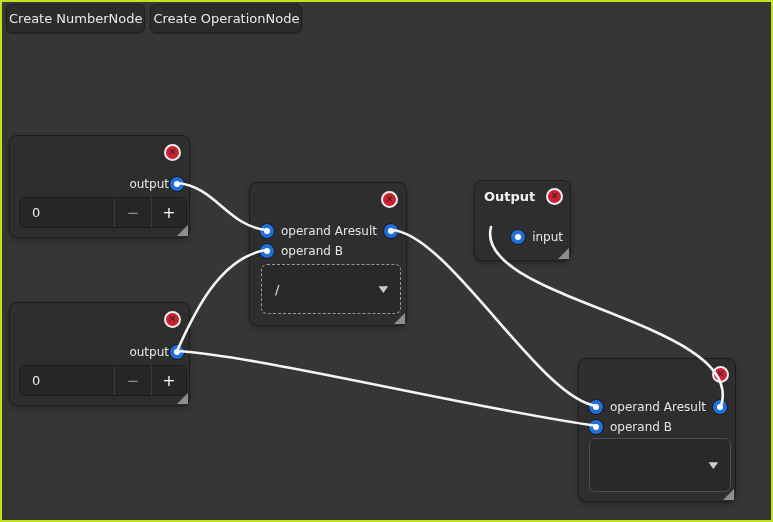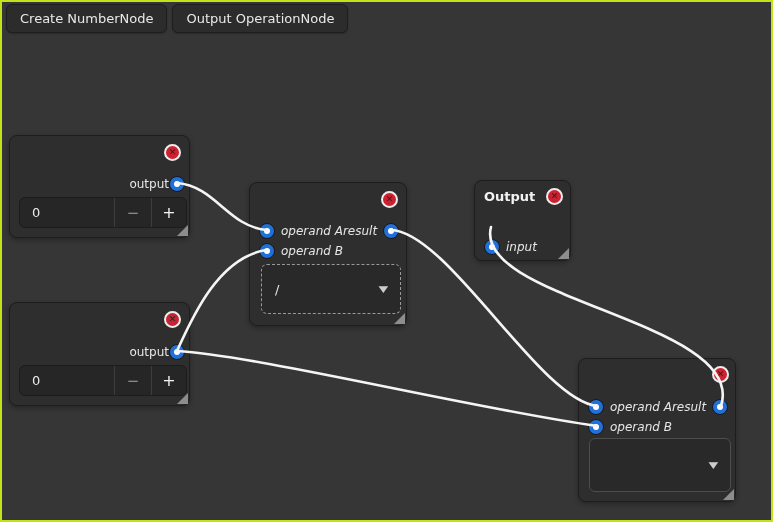--- a/index.html
+++ b/index.html
@@ -8,21 +8,21 @@
 
   .page {
     position:relative; width:773px; height:522px;
     background:#363636; border:2px solid #c1e319; overflow:hidden;
     color:#e8e8e8; font-size:13px;
   }
 
   
   .toolbar { position:absolute; left:4px; top:2px; display:flex; gap:5px; }
   .tb-btn {
-    height:29px; display:flex; align-items:center; padding:0 13px;
+    height:29px; display:flex; align-items:center; padding:0 2px;
     background:#2c2c2c; border:1px solid #1e1e1e; border-radius:6px;
     color:#e9e9e9; font-size:13px; white-space:nowrap;
     box-shadow:0 1px 2px rgba(0,0,0,.25);
   }
 
   
   .node {
     position:absolute; background:#2e2e2e; border:1px solid #1d1d1d;
     border-radius:8px; box-shadow:0 2px 5px rgba(0,0,0,.30);
   }
@@ -31,21 +31,21 @@
     background:#cc2130; border:2px solid #eeeeee; border-radius:50%;
     display:flex; align-items:center; justify-content:center;
   }
   .close span { color:#26262b; font-size:9px; font-weight:bold; line-height:1; }
 
   .row {
     position:absolute; left:9px; right:7px; height:17px;
     display:flex; align-items:center; justify-content:space-between;
   }
   .row.right-row { justify-content:flex-end; right:4px; }
-  .pgroup { display:flex; align-items:center; gap:6px;font-style:italic; }
+  .pgroup { display:flex; align-items:center; gap:6px; }
   .plabel { font-size:12px; color:#e6e6e6; white-space:nowrap; }
 
   .port {
     position:relative; width:16px; height:16px; border-radius:50%;
     background:#2170d8; border:1px solid #17171c; flex:0 0 16px;
   }
   .port::after {
     content:""; position:absolute; inset:0; margin:auto;
     width:6px; height:6px; border-radius:50%; background:#ffffff;
   }
@@ -83,21 +83,21 @@
   svg.wires { position:absolute; left:0; top:0; pointer-events:none; }
   svg.wires path { fill:none; stroke:#f5f5f5; stroke-width:2.6; stroke-linecap:round; }
 </style>
 </head>
 <body>
 
 <div class="page">
 
   <div class="toolbar">
     <div class="tb-btn">Create NumberNode</div>
-    <div class="tb-btn">Output OperationNode</div>
+    <div class="tb-btn">Create OperationNode</div>
   </div>
 
   <div class="node" style="left:7px;top:133px;width:181px;height:103px">
     <div class="close">
         <span>✕</span>
       </div>
     <div class="row right-row" style="top:39px">
       <span class="plabel">output</span>
       <span class="port"></span>
     </div>
@@ -150,21 +150,21 @@
       <span class="dd-arrow">▼</span>
     </div>
     <div class="resize"></div>
   </div>
 
   <div class="node" style="left:472px;top:178px;width:97px;height:81px">
     <div class="node-title">Output</div>
     <div class="close" style="top:7px;right:7px">
         <span>✕</span>
       </div>
-    <div class="row" style="top:57px;justify-content:flex-start">
+    <div class="row" style="top:47px;justify-content:flex-end">
       <span class="pgroup">
         <span class="port"></span>
         <span class="plabel">input</span>
       </span>
     </div>
     <div class="resize"></div>
   </div>
 
   <div class="node" style="left:576px;top:356px;width:158px;height:144px">
     <div class="close" style="top:7px;right:6px">

